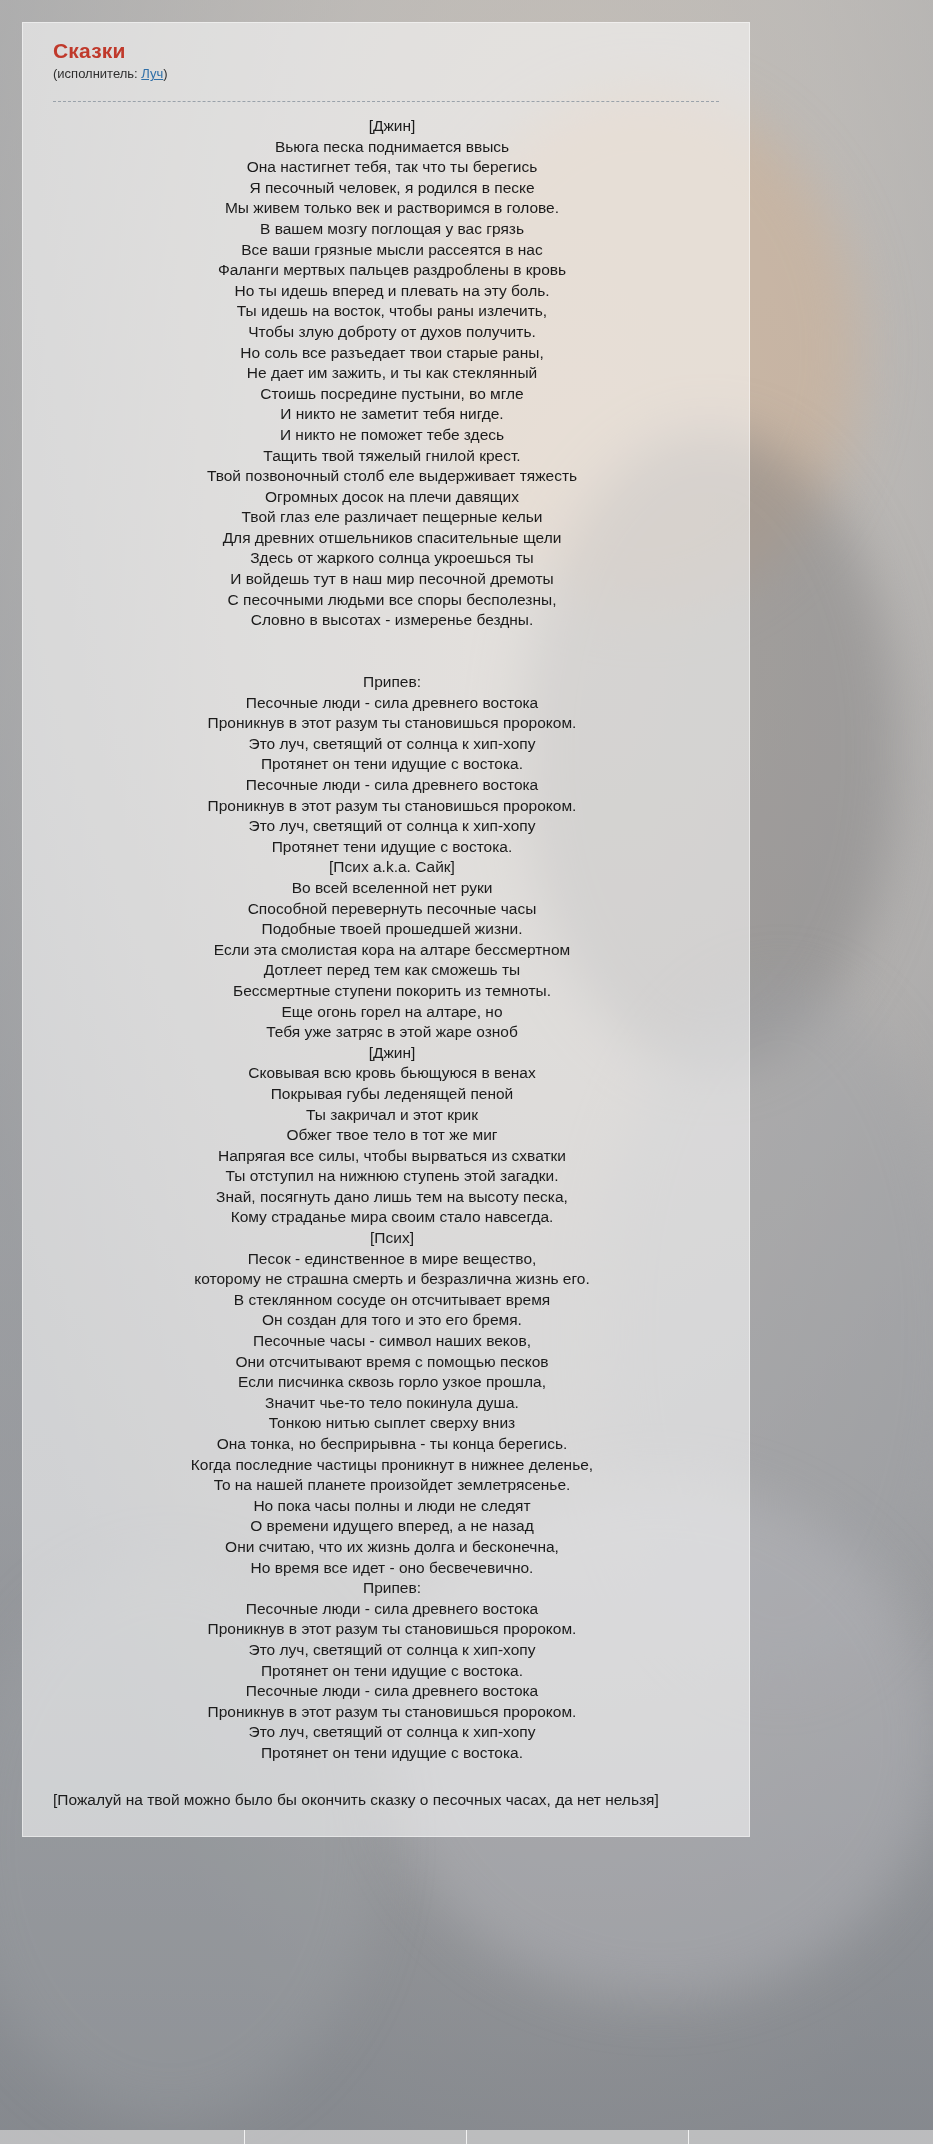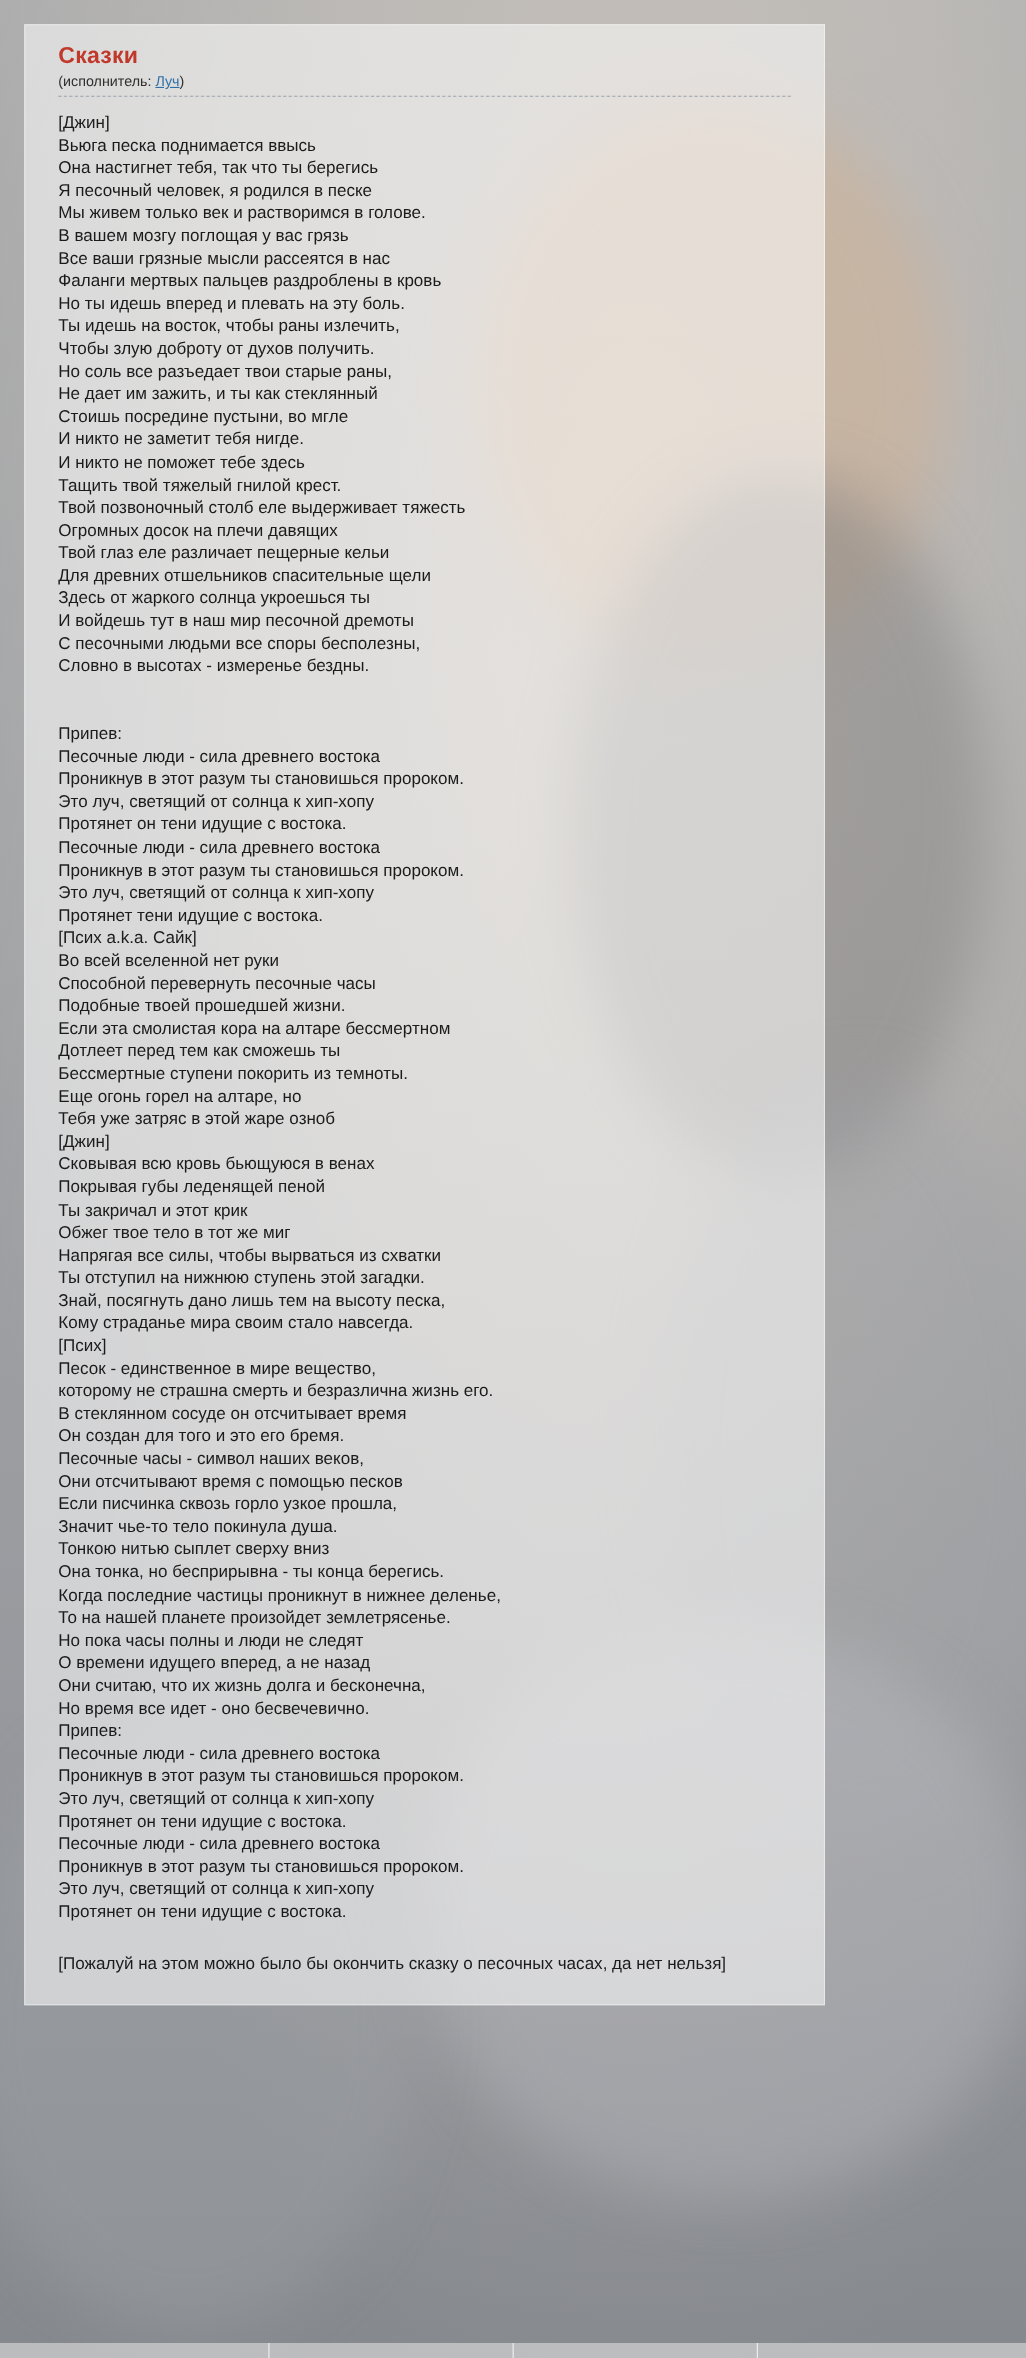--- a/index.html
+++ b/index.html
@@ -46,38 +46,39 @@
   .song-title {
     color: #c0392b;
     font-size: 21px;
     font-weight: bold;
     letter-spacing: 0.2px;
     margin: 4px 0 3px 12px;
   }
   .performer {
     font-size: 13px;
     color: #2f2f2f;
-    margin: 0 0 6px 12px;
+    margin: 0 0 20px 12px;
   }
   .performer a {
     color: #2f6fa8;
     text-decoration: underline;
   }
   .divider {
     border: none;
     border-top: 1px dashed #9aa2aa;
     margin: 4px 12px 14px 12px;
   }
   .lyrics {
     margin: 0 0 0 12px;
     font-size: 15.5px;
     line-height: 20.6px;
     color: #1b1b1b;
     white-space: pre-wrap;
     font-family: "Liberation Sans", sans-serif;
+    text-align: center;
   }
   .outro {
     margin: 26px 0 0 12px;
     font-size: 15.5px;
     line-height: 20.6px;
     color: #1b1b1b;
     white-space: pre-wrap;
   }
   .bottom-bar {
     position: absolute;
@@ -190,21 +191,21 @@
 Припев:
 Песочные люди - сила древнего востока
 Проникнув в этот разум ты становишься пророком.
 Это луч, светящий от солнца к хип-хопу
 Протянет он тени идущие с востока.
 Песочные люди - сила древнего востока
 Проникнув в этот разум ты становишься пророком.
 Это луч, светящий от солнца к хип-хопу
 Протянет он тени идущие с востока.</div>
 
-    <div class="outro">[Пожалуй на этом можно было бы окончить сказку о песочных часах, да нет нельзя]</div>
+    <div class="outro">[Пожалуй на твой можно было бы окончить сказку о песочных часах, да нет нельзя]</div>
 
   </div>
 
   <div class="bottom-bar">
     <div class="tick" style="left:244px"></div>
     <div class="tick" style="left:466px"></div>
     <div class="tick" style="left:688px"></div>
   </div>
 
 </div>

